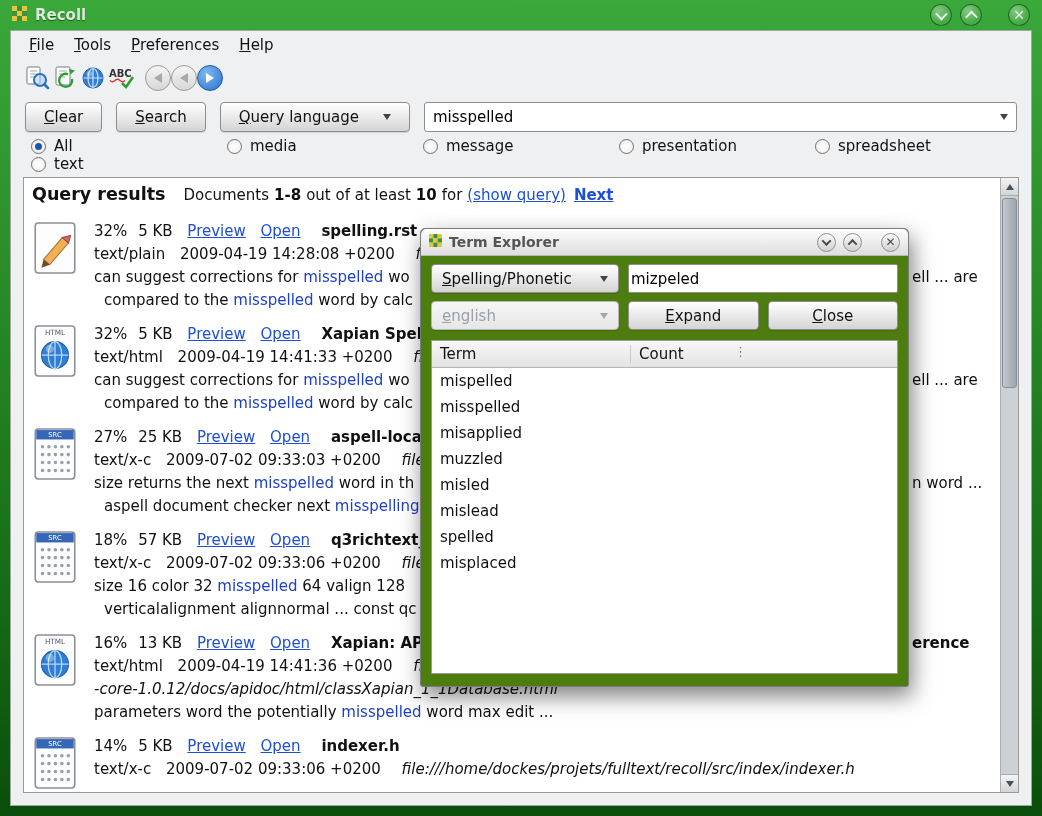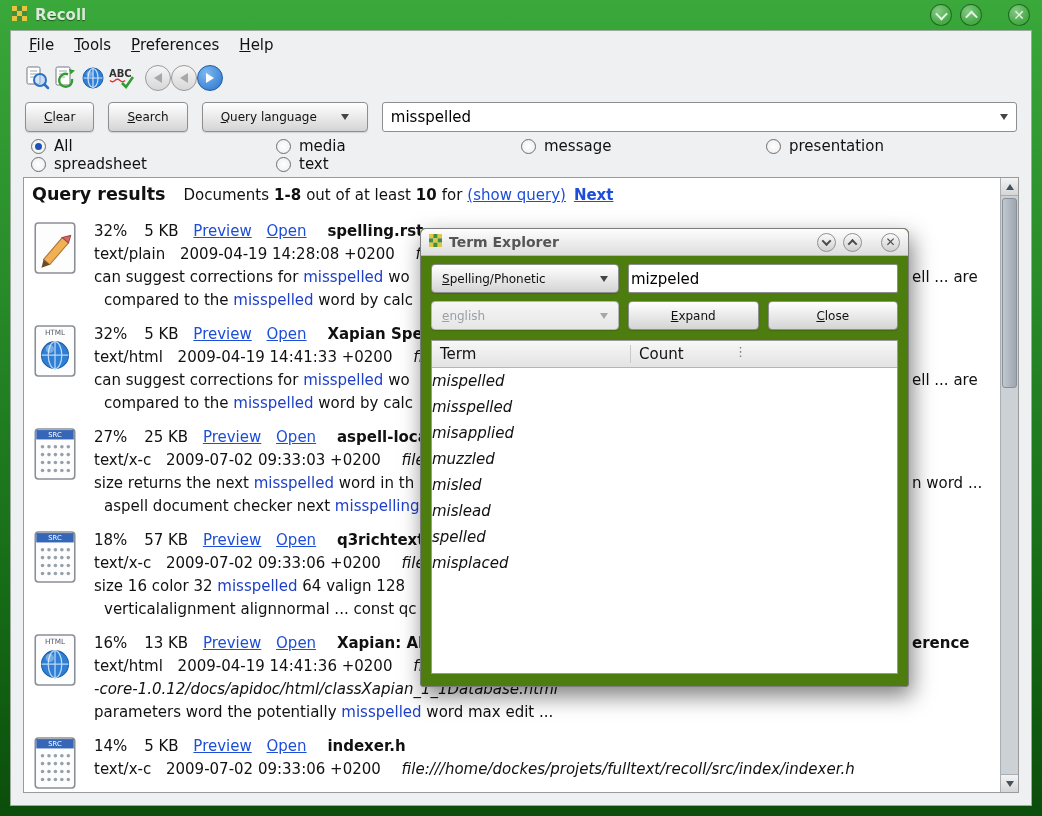--- a/index.html
+++ b/index.html
@@ -32,47 +32,47 @@
   .navgap{width:10px;}
   .navbtn{width:24px;height:24px;border-radius:50%;border:1px solid #9a9a9a;
     background:linear-gradient(#f6f6f6,#d7d7d7);display:flex;align-items:center;justify-content:center;color:#a8a8a8;cursor:default;}
   .navbtn.active{background:radial-gradient(circle at 35% 30%,#7db9f0,#2a72cc);border-color:#1c59a6;color:#fff;cursor:pointer;}
   .tri-left{width:0;height:0;border-top:5px solid transparent;border-bottom:5px solid transparent;border-right:8px solid currentColor;}
   .tri-right{width:0;height:0;border-top:5px solid transparent;border-bottom:5px solid transparent;border-left:8px solid currentColor;}
   
   .searchrow{height:40px;display:flex;align-items:center;gap:14px;padding:0 14px;}
   .btn{display:inline-flex;align-items:center;justify-content:center;height:28px;padding:0 18px;
     border:1px solid #8e8e8e;border-radius:4px;background:linear-gradient(#ffffff,#ececec 45%,#d4d4d4);
-    font-size:12px;color:#111;cursor:pointer;box-shadow:0 1px 1px rgba(0,0,0,.12);}
+    font-size:15px;color:#111;cursor:pointer;box-shadow:0 1px 1px rgba(0,0,0,.12);}
   .btn span::first-letter{text-decoration:underline;}
   .combo{gap:24px;}
   .tri-down{width:0;height:0;border-left:4px solid transparent;border-right:4px solid transparent;border-top:6px solid #444;}
   .combo-input{flex:1;height:28px;background:#fff;border:1px solid #8e8e8e;border-radius:3px;
     display:flex;align-items:center;position:relative;}
   .combo-input input{flex:1;border:none;outline:none;background:transparent;font:inherit;padding:0 8px;height:100%;}
   .combo-input .tri-down{margin-right:8px;}
   
-  .filterrow{height:36px;margin:0 2px;display:grid;grid-template-columns:repeat(4,1fr);align-items:center;padding:0 18px;}
+  .filterrow{height:36px;margin:0 2px;display:grid;grid-template-columns:repeat(5,1fr);align-items:center;padding:0 18px;}
   .filt{display:flex;align-items:center;gap:8px;cursor:pointer;}
   .radio{width:15px;height:15px;border:1px solid #6f6f6f;border-radius:50%;background:radial-gradient(#ffffff,#ececec);box-sizing:border-box;flex:0 0 auto;}
   .radio.sel::after{content:"";display:block;width:7px;height:7px;margin:3px;border-radius:50%;background:#1b54b8;}
   
   .results-wrap{flex:1;margin:4px 12px 12px 12px;background:#fff;border:1px solid #9a9a9a;position:relative;overflow:hidden;}
   .results-content{position:absolute;left:0;top:0;right:17px;bottom:0;overflow:hidden;padding:6px 0 0 8px;}
   .res-header{height:28px;display:flex;align-items:baseline;margin-bottom:8px;}
   .qr-title{font-size:17.5px;font-weight:bold;margin-right:18px;}
   .qr-sub span{margin-right:5px;}
   .qr-sub b{margin-right:5px;}
   .link{color:#1d4ed8;text-decoration:underline;cursor:pointer;}
   .link.next{font-weight:bold;margin-left:8px;}
   .result{display:flex;margin-bottom:11px;}
   .icon-col{width:62px;flex:0 0 auto;padding-top:2px;}
   .result-text{flex:1;position:relative;}
   .rline{line-height:23px;position:relative;white-space:nowrap;}
-  .rline .pct{margin-right:12px;}
+  .rline .pct{margin-right:6px;}
   .rline .size{margin-right:10px;}
   .rline .link{margin-right:10px;}
   .rtitle{font-weight:bold;margin-left:6px;}
   .meta span.mime{margin-right:10px;}
   .meta span.date{margin-right:16px;}
   .path{font-style:italic;}
   .snip.indent{padding-left:10px;}
   .snip.italic{font-style:italic;}
   .hl{color:#1d3fc8;}
   .right-frag{position:absolute;left:818px;top:0;white-space:nowrap;}
@@ -106,21 +106,21 @@
   .dlg-btn{flex:1;height:27px;}
   .te-table{border:1px solid #9a9a9a;background:#fff;height:332px;margin-top:2px;display:flex;flex-direction:column;overflow:hidden;}
   .thead{height:26px;flex:0 0 auto;display:flex;align-items:center;background:linear-gradient(#f7f7f7,#e3e3e3);
     border-bottom:1px solid #b5b5b5;position:relative;}
   .thcell{padding-left:8px;}
   .thcell.term{width:198px;box-sizing:border-box;}
   .thcell.count{border-left:1px solid #c9c9c9;width:102px;box-sizing:border-box;}
   .col-menu{position:absolute;left:302px;color:#808archive0;color:#808080;font-size:13px;top:3px;}
   .tbody{flex:1;overflow:hidden;}
   .trow{height:26px;display:flex;align-items:center;cursor:pointer;}
-  .tcell{font-style:italic;}
+  .tcell{padding-left:8px;}
   .tcell.term{width:198px;box-sizing:border-box;}
   .tcell.count{width:102px;box-sizing:border-box;}
 </style>
 </head>
 <body>
 
 <div class="titlebar">
   <span>
     <svg width="15" height="15">
         <rect x="0" y="0" width="5" height="5" fill="#e3c63e"></rect>

